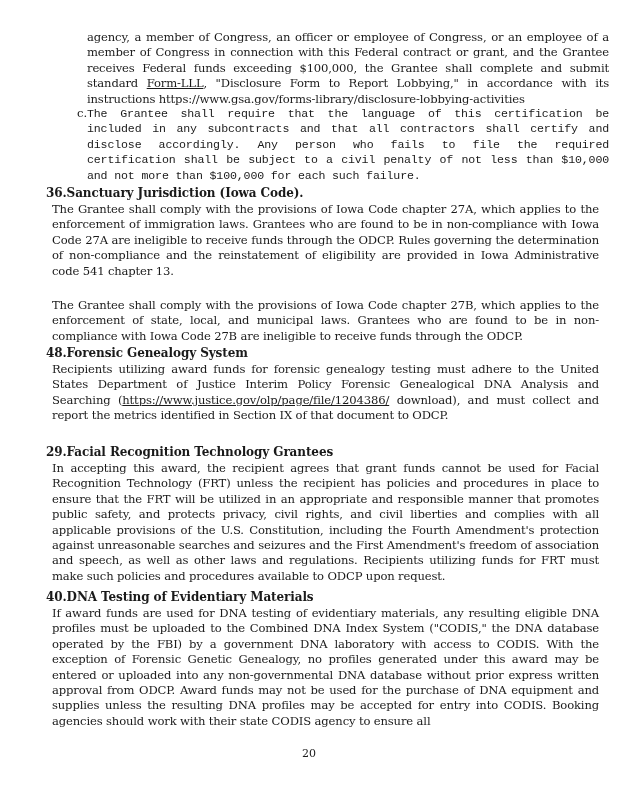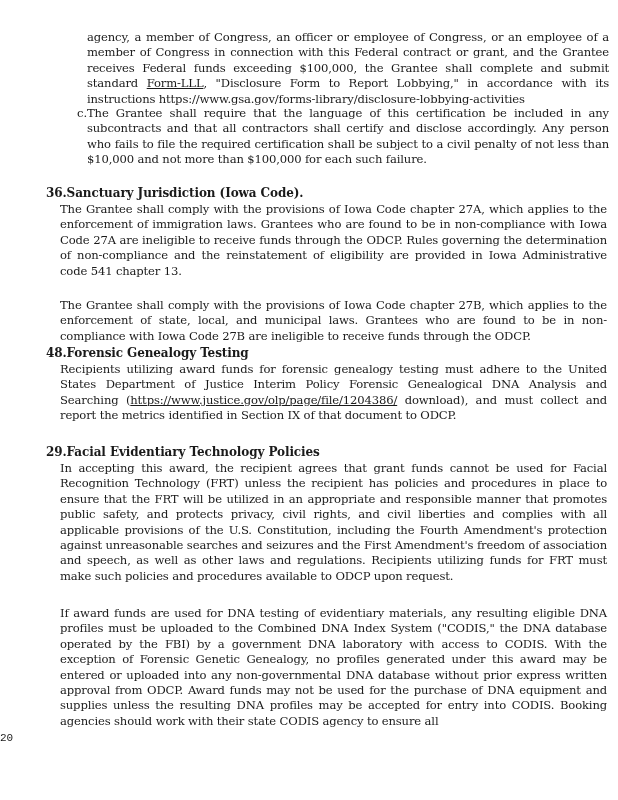--- a/index.html
+++ b/index.html
@@ -12,49 +12,50 @@
     .para {
       position: absolute;
       font-size: 11.6px;
       line-height: 15.4px;
       text-align: justify;
       letter-spacing: -0.15px;
     }
     .cont { left: 87px; top: 30px; width: 522px; }
     .item-c-marker { position: absolute; left: 77px; top: 106px; font-size: 11.6px; }
     .item-c { left: 87px; top: 106px; width: 522px; }
-    .item-c .txt { display: block; }
+    .item-c .txt { display: block; font-family: Liberation Mono, monospace; }
     .sec-head {
       position: absolute; left: 46px;
       font-weight: bold; font-size: 12px; line-height: 15px;
       letter-spacing: -0.1px;
     }
-    .sec-body { left: 60px; width: 547px; }
+    .sec-body { left: 52px; width: 547px; }
     .u { text-decoration: underline; }
-    .page-num { position: absolute; left: 0; width: 618px; top: 732px; text-align: left; font-size: 11px; font-family: Liberation Mono, monospace; }
+    .page-num { position: absolute; left: 0; width: 618px; top: 747px; text-align: center; font-size: 11px; }
   </style>
 </head>
 <body>
 
 <div class="page">
 
   <div class="para cont"><span>agency, a member of Congress, an officer or employee of Congress, or an employee of a member of Congress in connection with this Federal contract or grant, and the Grantee receives Federal funds exceeding $100,000, the Grantee shall complete and submit standard </span><span class="u">Form-LLL</span><span>, "Disclosure Form to Report Lobbying," in accordance with its instructions https://www.gsa.gov/forms-library/disclosure-lobbying-activities</span></div>
 
   <div class="item-c-marker">c.</div>
   <div class="para item-c">
       <span class="txt" style="text-indent:0">The Grantee shall require that the language of this certification be included in any subcontracts and that all contractors shall certify and disclose accordingly.  Any person who fails to file the required certification shall be subject to a civil penalty of not less than $10,000 and not more than $100,000 for each such failure.</span>
     </div>
 
   <div class="sec-head" style="top:186px;"><span>36.</span><span>Sanctuary Jurisdiction (Iowa Code).</span></div>
   <div class="para sec-body" style="top:202px;">The Grantee shall comply with the provisions of Iowa Code chapter 27A, which applies to the enforcement of immigration laws.  Grantees who are found to be in non-compliance with Iowa Code 27A are ineligible to receive funds through the ODCP.  Rules governing the determination of non-compliance and the reinstatement of eligibility are provided in Iowa Administrative code 541 chapter 13.</div>
 
   <div class="para sec-body" style="top:298px;">The Grantee shall comply with the provisions of Iowa Code chapter 27B, which applies to the enforcement of state, local, and municipal laws.  Grantees who are found to be in non-compliance with Iowa Code 27B are ineligible to receive funds through the ODCP.</div>
 
-  <div class="sec-head" style="top:346px;"><span>48.</span><span>Forensic Genealogy Testing</span></div>
+  <div class="sec-head" style="top:346px;"><span>48.</span><span>Forensic Genealogy System</span></div>
   <div class="para sec-body" style="top:362px;"><span>Recipients utilizing award funds for forensic genealogy testing must adhere to the United States Department of Justice Interim Policy Forensic Genealogical DNA Analysis and Searching (</span><span class="u">https://www.justice.gov/olp/page/file/1204386/</span><span> download), and must collect and report the metrics identified in Section IX of that document to ODCP.</span></div>
 
-  <div class="sec-head" style="top:445px;"><span>29.</span><span>Facial Evidentiary Technology Policies</span></div>
+  <div class="sec-head" style="top:445px;"><span>29.</span><span>Facial Recognition Technology Grantees</span></div>
   <div class="para sec-body" style="top:461px;">In accepting this award, the recipient agrees that grant funds cannot be used for Facial Recognition Technology (FRT) unless the recipient has policies and procedures in place to ensure that the FRT will be utilized in an appropriate and responsible manner that promotes public safety, and protects privacy, civil rights, and civil liberties and complies with all applicable provisions of the U.S. Constitution, including the Fourth Amendment's protection against unreasonable searches and seizures and the First Amendment's freedom of association and speech, as well as other laws and regulations. Recipients utilizing funds for FRT must make such policies and procedures available to ODCP upon request.</div>
 
+  <div class="sec-head" style="top:590px;"><span>40.</span><span>DNA Testing of Evidentiary Materials</span></div>
   <div class="para sec-body" style="top:606px;">If award funds are used for DNA testing of evidentiary materials, any resulting eligible DNA profiles must be uploaded to the Combined DNA Index System ("CODIS," the DNA database operated by the FBI) by a government DNA laboratory with access to CODIS. With the exception of Forensic Genetic Genealogy, no profiles generated under this award may be entered or uploaded into any non-governmental DNA database without prior express written approval from ODCP. Award funds may not be used for the purchase of DNA equipment and supplies unless the resulting DNA profiles may be accepted for entry into CODIS. Booking agencies should work with their state CODIS agency to ensure all</div>
 
   <div class="page-num">20</div>
 </div>
 
 </body></html>

